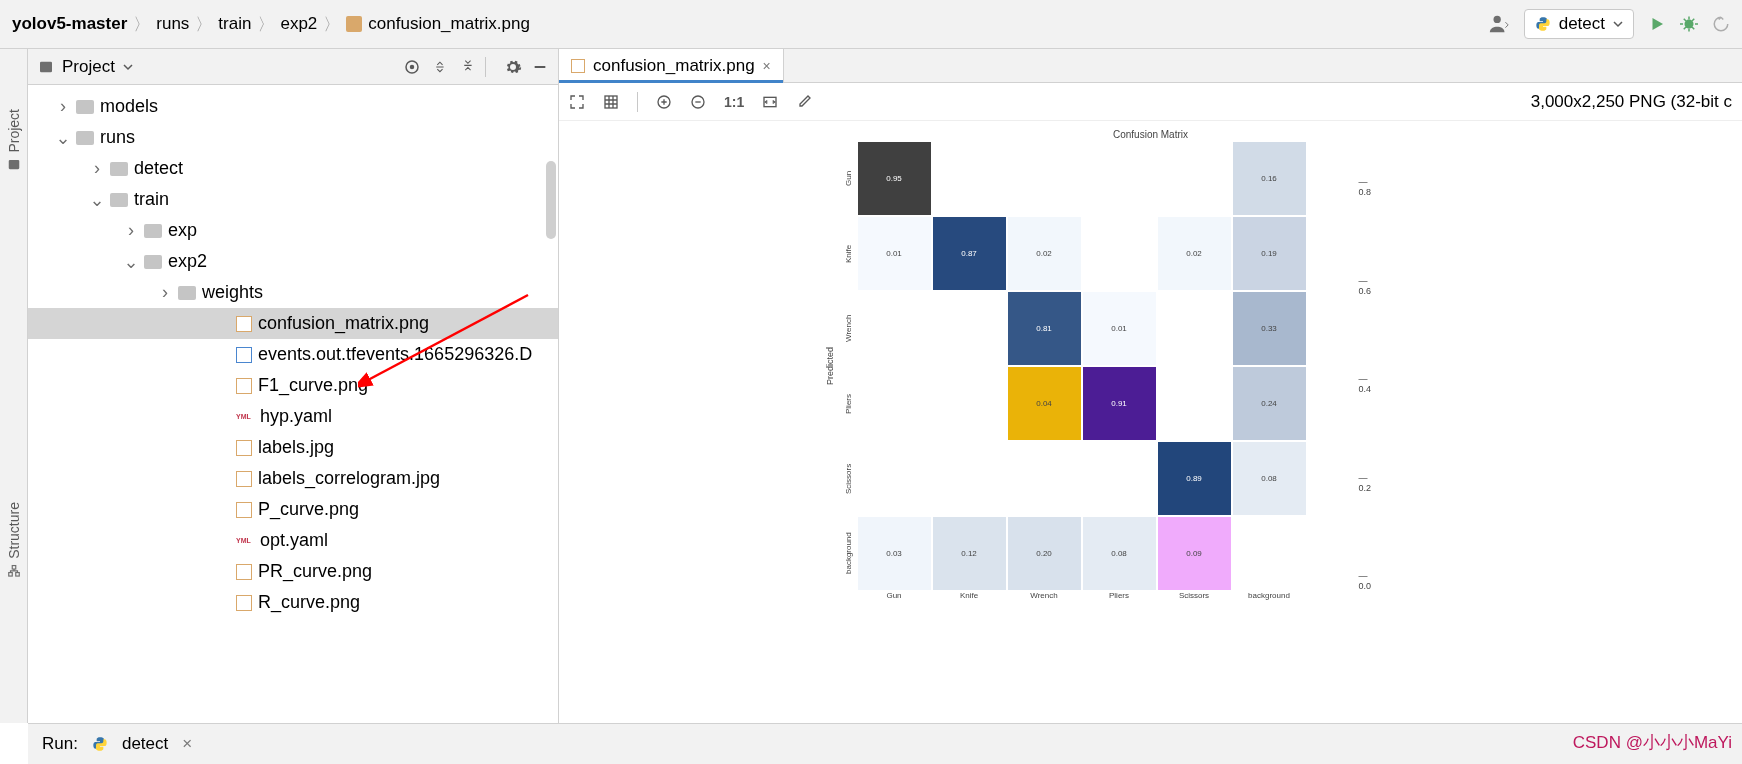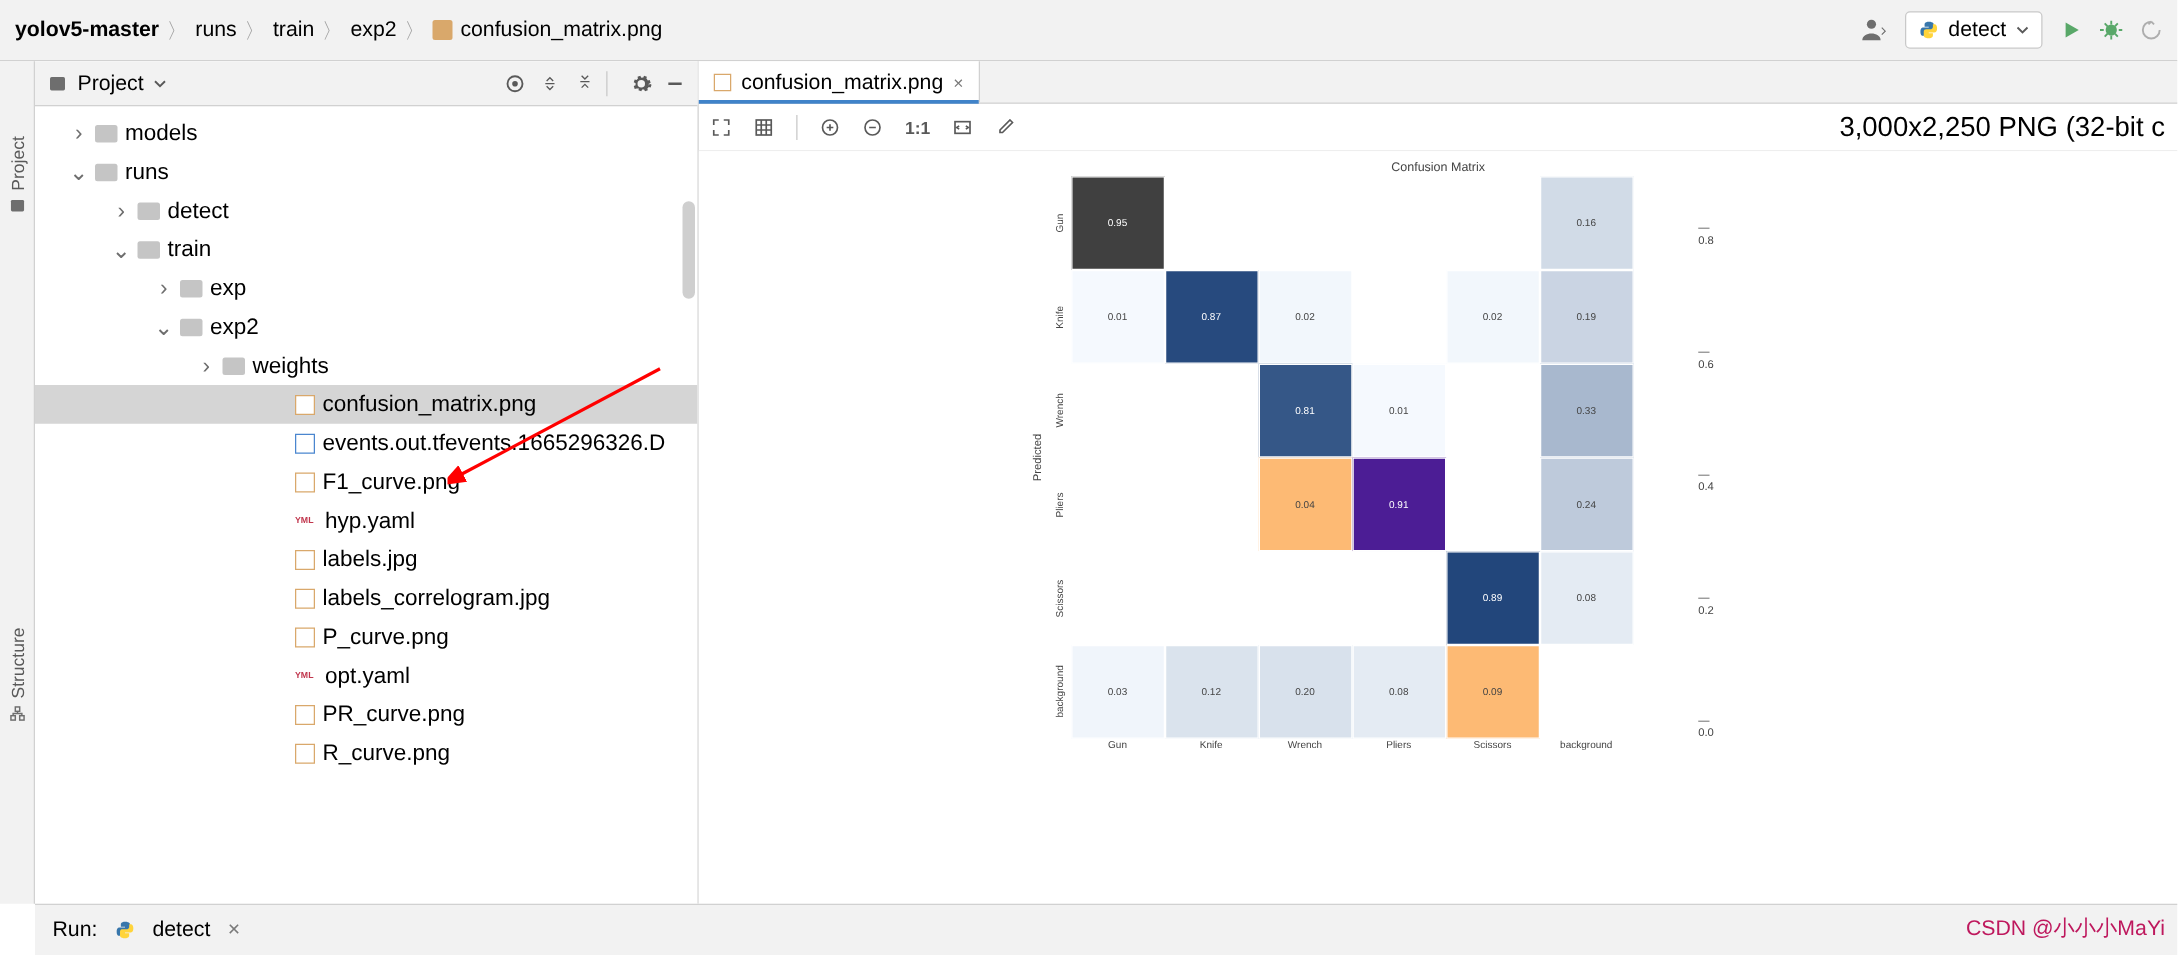--- a/index.html
+++ b/index.html
@@ -43,21 +43,21 @@
 .arrow-annot { position: absolute; left: 330px; top: 200px; pointer-events: none; }
 
 
 .editor { position: absolute; left: 559px; top: 49px; right: 0; bottom: 41px; display: flex; flex-direction: column; }
 .tab-row { height: 34px; border-bottom: 1px solid #d1d1d1; display: flex; align-items: stretch; background: #f2f2f2; }
 .tab { display: flex; align-items: center; gap: 8px; padding: 0 12px; background: #fff; border-right: 1px solid #d1d1d1; position: relative; }
 .tab::after { content: ""; position: absolute; left: 0; right: 0; bottom: -1px; height: 3px; background: #4083c9; }
 .tab .close { color: #7a7a7a; font-size: 14px; }
 .img-toolbar { height: 38px; display: flex; align-items: center; padding: 0 10px; gap: 18px; color: #595959; border-bottom: 1px solid #eee; }
 .img-toolbar .vsep { width: 1px; height: 20px; background: #c8c8c8; }
-.img-toolbar .info { margin-left: auto; font-size: 22px; color: #000; white-space: nowrap; overflow: hidden; }
+.img-toolbar .info { margin-left: auto; font-size: 17px; color: #000; white-space: nowrap; overflow: hidden; }
 .canvas { flex: 1; background: #fff; display: flex; justify-content: center; padding-top: 8px; }
 
 
 .cm { width: 660px; position: relative; }
 .cm-title { text-align: center; font-size: 10px; color: #444; margin-bottom: 1px; }
 .cm-grid { display: grid; grid-template-columns: 18px 18px repeat(6, 75px) 30px 22px; gap: 0; }
 .cm-ylab { grid-row: 1 / span 6; writing-mode: vertical-rl; transform: rotate(180deg); font-size: 9px; color: #444; align-self: center; justify-self: center; }
 .cm-rowlab { writing-mode: vertical-rl; transform: rotate(180deg); font-size: 8px; color: #444; display: flex; align-items: center; justify-content: center; }
 .cm-cell { height: 75px; display: flex; align-items: center; justify-content: center; font-size: 8px; color: #444; border: 1px solid #fff; }
 .cm-collab { font-size: 8px; text-align: center; color: #444; }
@@ -340,37 +340,37 @@
           <div class="cm-rowlab" style="grid-area: 3 / 2;">Wrench</div>
           <div class="cm-cell" style="background: rgb(255, 255, 255); grid-area: 3 / 3;"></div>
           <div class="cm-cell" style="background: rgb(255, 255, 255); grid-area: 3 / 4;"></div>
           <div class="cm-cell" style="background: rgb(53, 87, 135); grid-area: 3 / 5; color: rgb(255, 255, 255);">0.81</div>
           <div class="cm-cell" style="background: rgb(245, 249, 254); grid-area: 3 / 6;">0.01</div>
           <div class="cm-cell" style="background: rgb(255, 255, 255); grid-area: 3 / 7;"></div>
           <div class="cm-cell" style="background: rgb(168, 184, 206); grid-area: 3 / 8;">0.33</div>
           <div class="cm-rowlab" style="grid-area: 4 / 2;">Pliers</div>
           <div class="cm-cell" style="background: rgb(255, 255, 255); grid-area: 4 / 3;"></div>
           <div class="cm-cell" style="background: rgb(255, 255, 255); grid-area: 4 / 4;"></div>
-          <div class="cm-cell" style="background: #fdba74; grid-area: 4 / 5;">0.04</div>
+          <div class="cm-cell" style="background: #eab308; grid-area: 4 / 5;">0.04</div>
           <div class="cm-cell" style="background: #4c1d95; grid-area: 4 / 6; color: rgb(255, 255, 255);">0.91</div>
           <div class="cm-cell" style="background: rgb(255, 255, 255); grid-area: 4 / 7;"></div>
           <div class="cm-cell" style="background: rgb(190, 202, 219); grid-area: 4 / 8;">0.24</div>
           <div class="cm-rowlab" style="grid-area: 5 / 2;">Scissors</div>
           <div class="cm-cell" style="background: rgb(255, 255, 255); grid-area: 5 / 3;"></div>
           <div class="cm-cell" style="background: rgb(255, 255, 255); grid-area: 5 / 4;"></div>
           <div class="cm-cell" style="background: rgb(255, 255, 255); grid-area: 5 / 5;"></div>
           <div class="cm-cell" style="background: rgb(255, 255, 255); grid-area: 5 / 6;"></div>
           <div class="cm-cell" style="background: rgb(34, 70, 123); grid-area: 5 / 7; color: rgb(255, 255, 255);">0.89</div>
           <div class="cm-cell" style="background: rgb(228, 235, 243); grid-area: 5 / 8;">0.08</div>
           <div class="cm-rowlab" style="grid-area: 6 / 2;">background</div>
           <div class="cm-cell" style="background: rgb(240, 245, 251); grid-area: 6 / 3;">0.03</div>
           <div class="cm-cell" style="background: rgb(218, 227, 237); grid-area: 6 / 4;">0.12</div>
           <div class="cm-cell" style="background: rgb(216, 225, 236); grid-area: 6 / 5;">0.20</div>
           <div class="cm-cell" style="background: rgb(228, 235, 243); grid-area: 6 / 6;">0.08</div>
-          <div class="cm-cell" style="background: #fdba74; grid-area: 6 / 7;">0.09</div>
+          <div class="cm-cell" style="background: #f0abfc; grid-area: 6 / 7;">0.09</div>
           <div class="cm-cell" style="background: rgb(255, 255, 255); grid-area: 6 / 8;"></div>
           <div class="cm-cbar" style="grid-column: 10; margin-top: 36px;">
             <div class="cbar-grad"></div>
             <div class="cbar-ticks">
               <div>— 0.8</div>
               <div>— 0.6</div>
               <div>— 0.4</div>
               <div>— 0.2</div>
               <div>— 0.0</div>
             </div>

